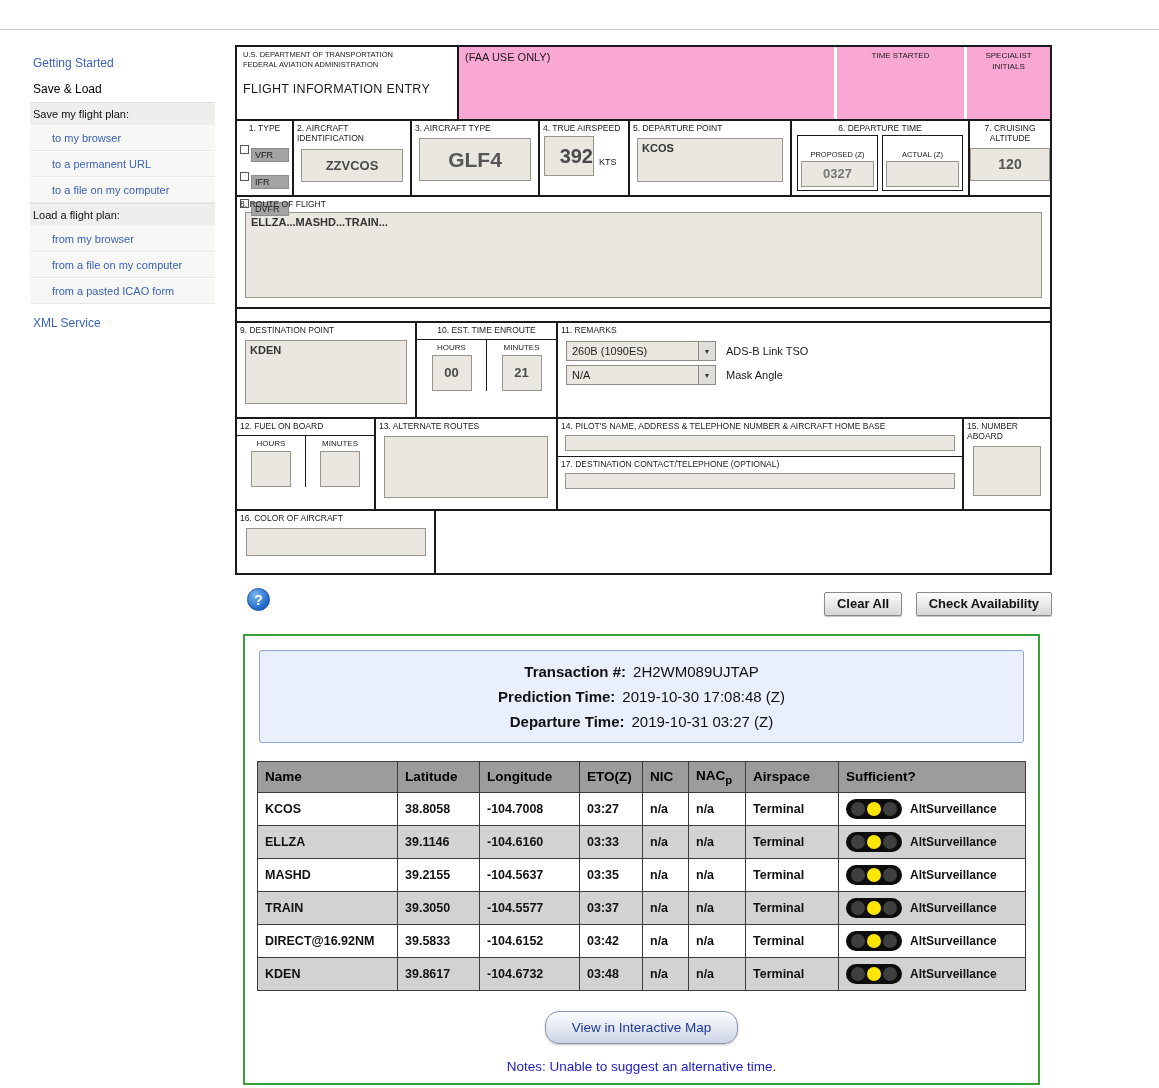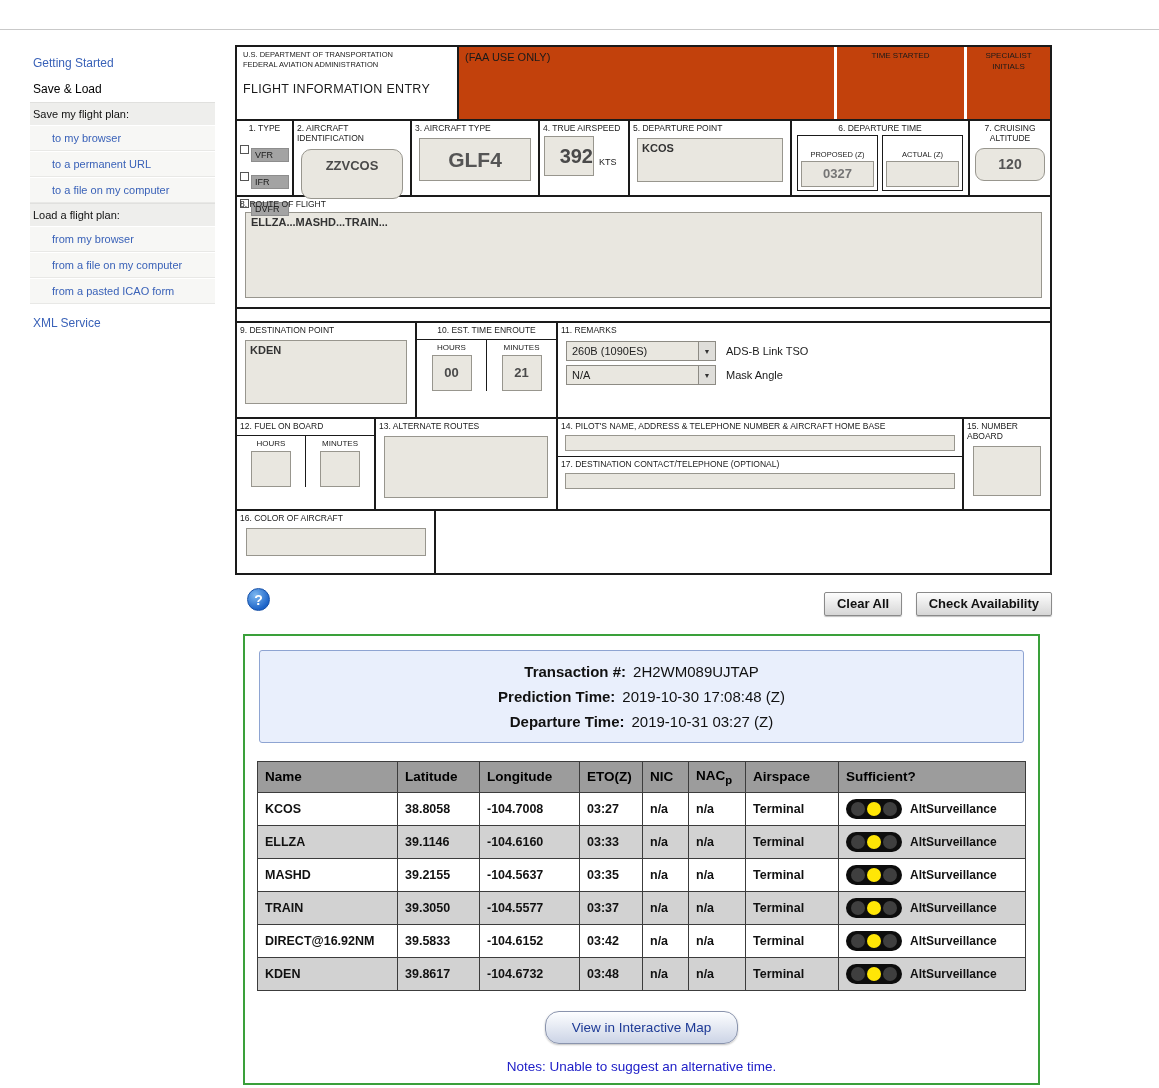--- a/index.html
+++ b/index.html
@@ -24,50 +24,50 @@
   .frow { display: flex; }
   .bb { border-bottom: 2px solid #1a1a1a; }
   .br { border-right: 2px solid #1a1a1a; }
   .lbl { font-size: 8.5px; color: #1a1a1a; padding: 2px 3px; line-height: 1.2; }
   .ibox { background: #e9e7e0; border: 1px solid #98968e; }
 
   .hdr { height: 74px; }
   .hdr-left { width: 222px; padding: 3px 6px; }
   .hdr-dept { font-size: 7.5px; text-align: left; line-height: 1.3; }
   .hdr-title { font-size: 12.5px; margin-top: 12px; letter-spacing: 0.3px; }
-  .gray { background: #c2410c; }
+  .gray { background: #f9a8d4; }
   .hdr-faa { flex: 1; padding: 4px 6px; font-size: 11px; }
   .hdr-time { width: 130px; border-left: 3px solid #fff; text-align: center; font-size: 8px; padding-top: 4px; }
   .hdr-spec { width: 86px; border-left: 3px solid #fff; text-align: center; font-size: 8px; padding-top: 4px; line-height: 1.35; }
 
   .fields { height: 76px; }
   .c1 { width: 57px; }
   .c1 .lbl { text-align: center; }
   .type-opt { display: flex; align-items: center; margin: 1px 3px; }
   .cb { width: 9px; height: 9px; border: 1px solid #555; background: #fff; flex: 0 0 auto; cursor: pointer; }
   .type-opt-label { flex: 1; border: 1px solid #8d8d8d; font-size: 9px; padding: 1px 3px; margin-left: 2px; background: #a3a3a3; margin-top: 12px; }
   .c2 { width: 118px; }
-  .c2 .ibox { width: 102px; height: 50px; margin: 4px auto 0; text-align: center; line-height: 31px; font-weight: bold; font-size: 13px; color: #4a4a4a; border-radius: 10px; }
+  .c2 .ibox { width: 102px; height: 33px; margin: 4px auto 0; text-align: center; line-height: 31px; font-weight: bold; font-size: 13px; color: #4a4a4a; }
   .c3 { width: 128px; }
   .c3 .ibox { width: 112px; height: 43px; margin: 3px auto 0; text-align: center; line-height: 41px; font-weight: bold; font-size: 21px; color: #555; }
   .c4 { width: 90px; }
   .c4-body { display: flex; align-items: flex-end; margin: 1px 4px; }
   .c4 .ibox { width: 50px; height: 40px; text-align: right; line-height: 38px; font-weight: bold; font-size: 20px; color: #4a4a4a; }
   .kts { font-size: 9px; margin: 0 0 9px 5px; }
   .c5 { width: 162px; }
   .c5 .ibox { margin: 3px 7px 0; height: 44px; font-weight: bold; font-size: 11px; padding: 3px 4px; color: #333; }
   .c6 { width: 178px; }
   .c6 > .lbl { text-align: center; }
   .dt-groups { display: flex; margin: 0 3px; }
   .dt-group { flex: 1; border: 1px solid #1a1a1a; margin: 0 2px; padding: 1px; }
   .dt-group .sub { font-size: 7.5px; text-align: center; padding: 13px 0 2px; }
   .dt-group .ibox { height: 26px; margin: 0 2px 2px; text-align: center; line-height: 24px; font-weight: bold; font-size: 13px; color: #757575; }
   .c7 { flex: 1; }
   .c7 .lbl { text-align: center; }
-  .c7 .ibox { width: 70px; height: 33px; margin: 3px auto 0; text-align: center; line-height: 31px; font-weight: bold; font-size: 14px; color: #555; border-radius: 9px; }
+  .c7 .ibox { width: 80px; height: 33px; margin: 3px auto 0; text-align: center; line-height: 31px; font-weight: bold; font-size: 14px; color: #555; }
 
   .route { height: 112px; }
   .route .ibox { margin: 1px 8px; height: 86px; font-weight: bold; font-size: 11px; padding: 3px 5px; color: #333; }
   .formgap { height: 12px; }
 
   .r4 { height: 98px; border-top: 2px solid #1a1a1a; }
   .c9 { width: 180px; }
   .c9 .ibox { margin: 3px 8px; height: 64px; font-weight: bold; font-size: 11px; padding: 3px 4px; color: #333; }
   .c10 { width: 141px; }
   .c10 > .lbl { text-align: center; }

